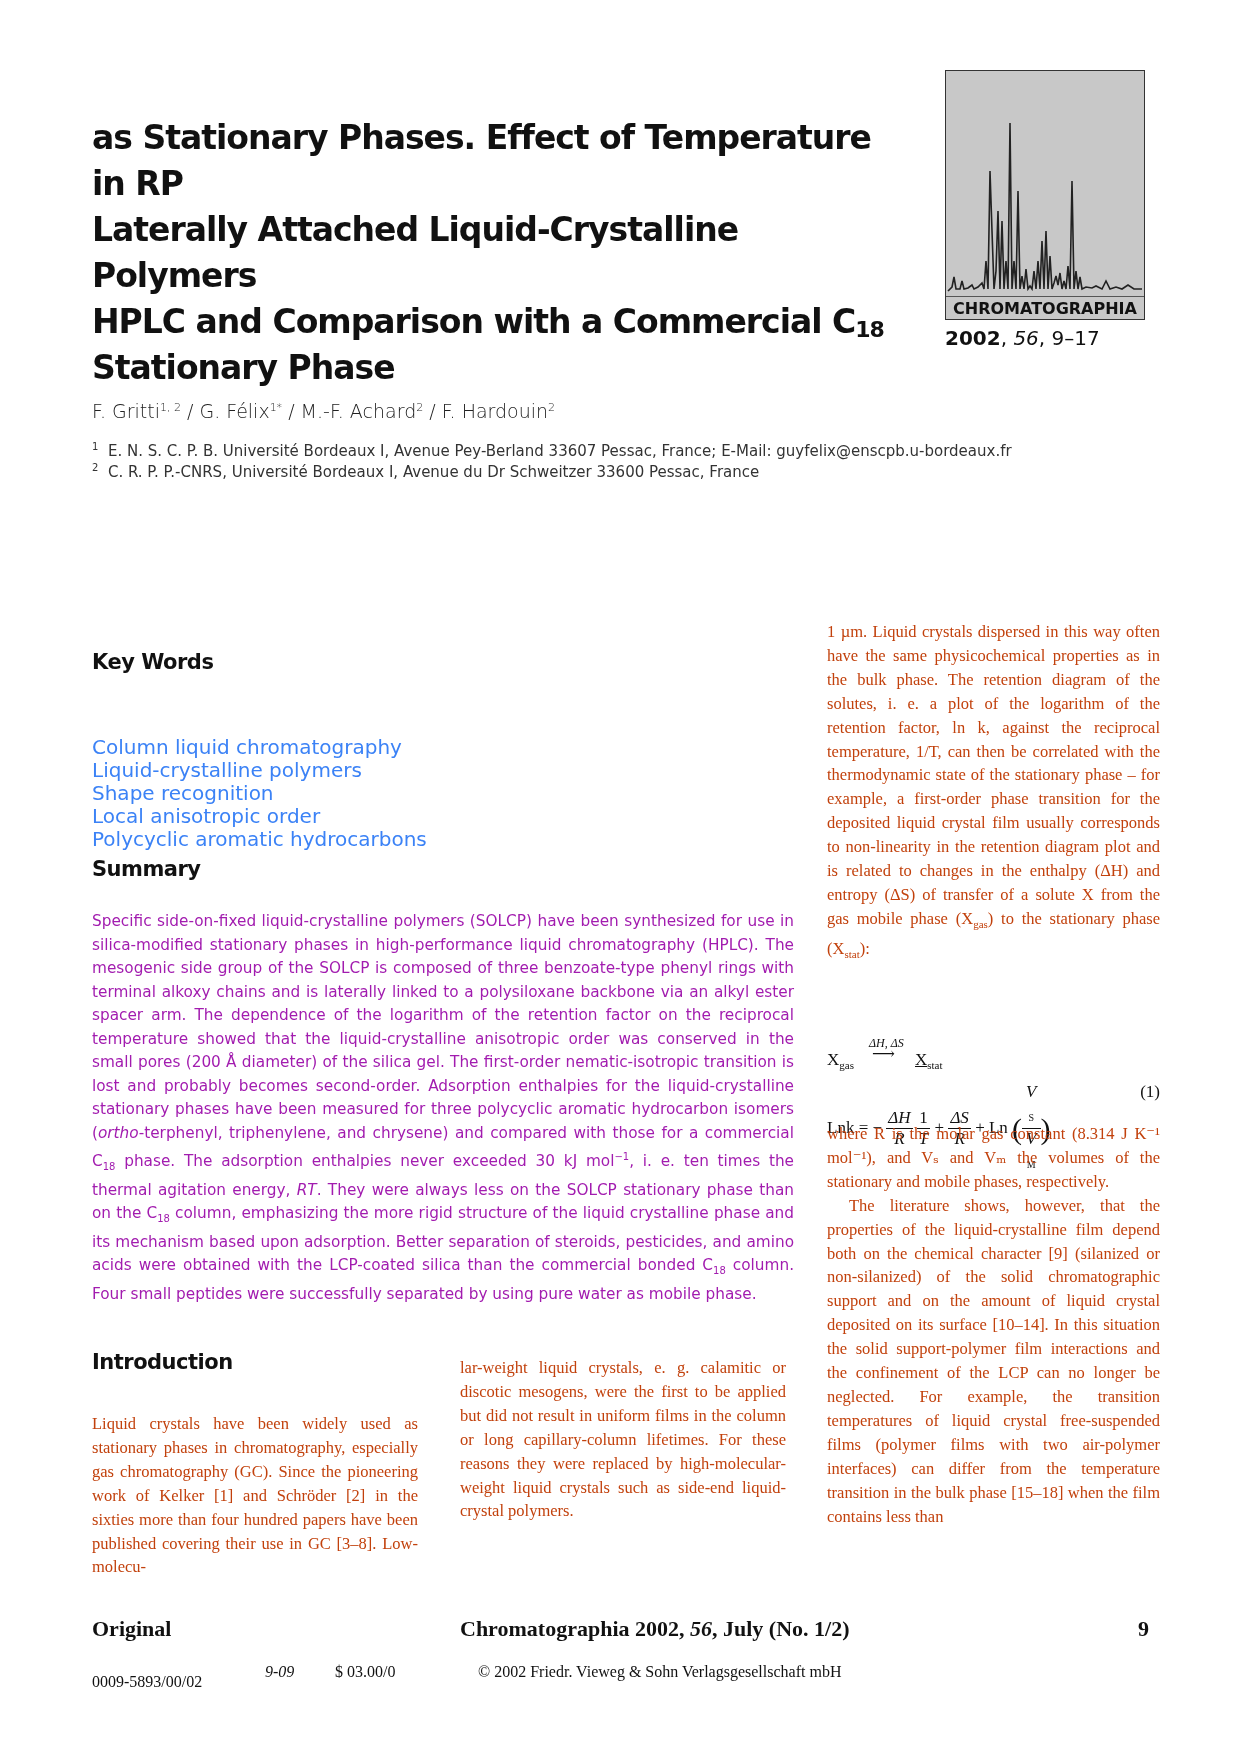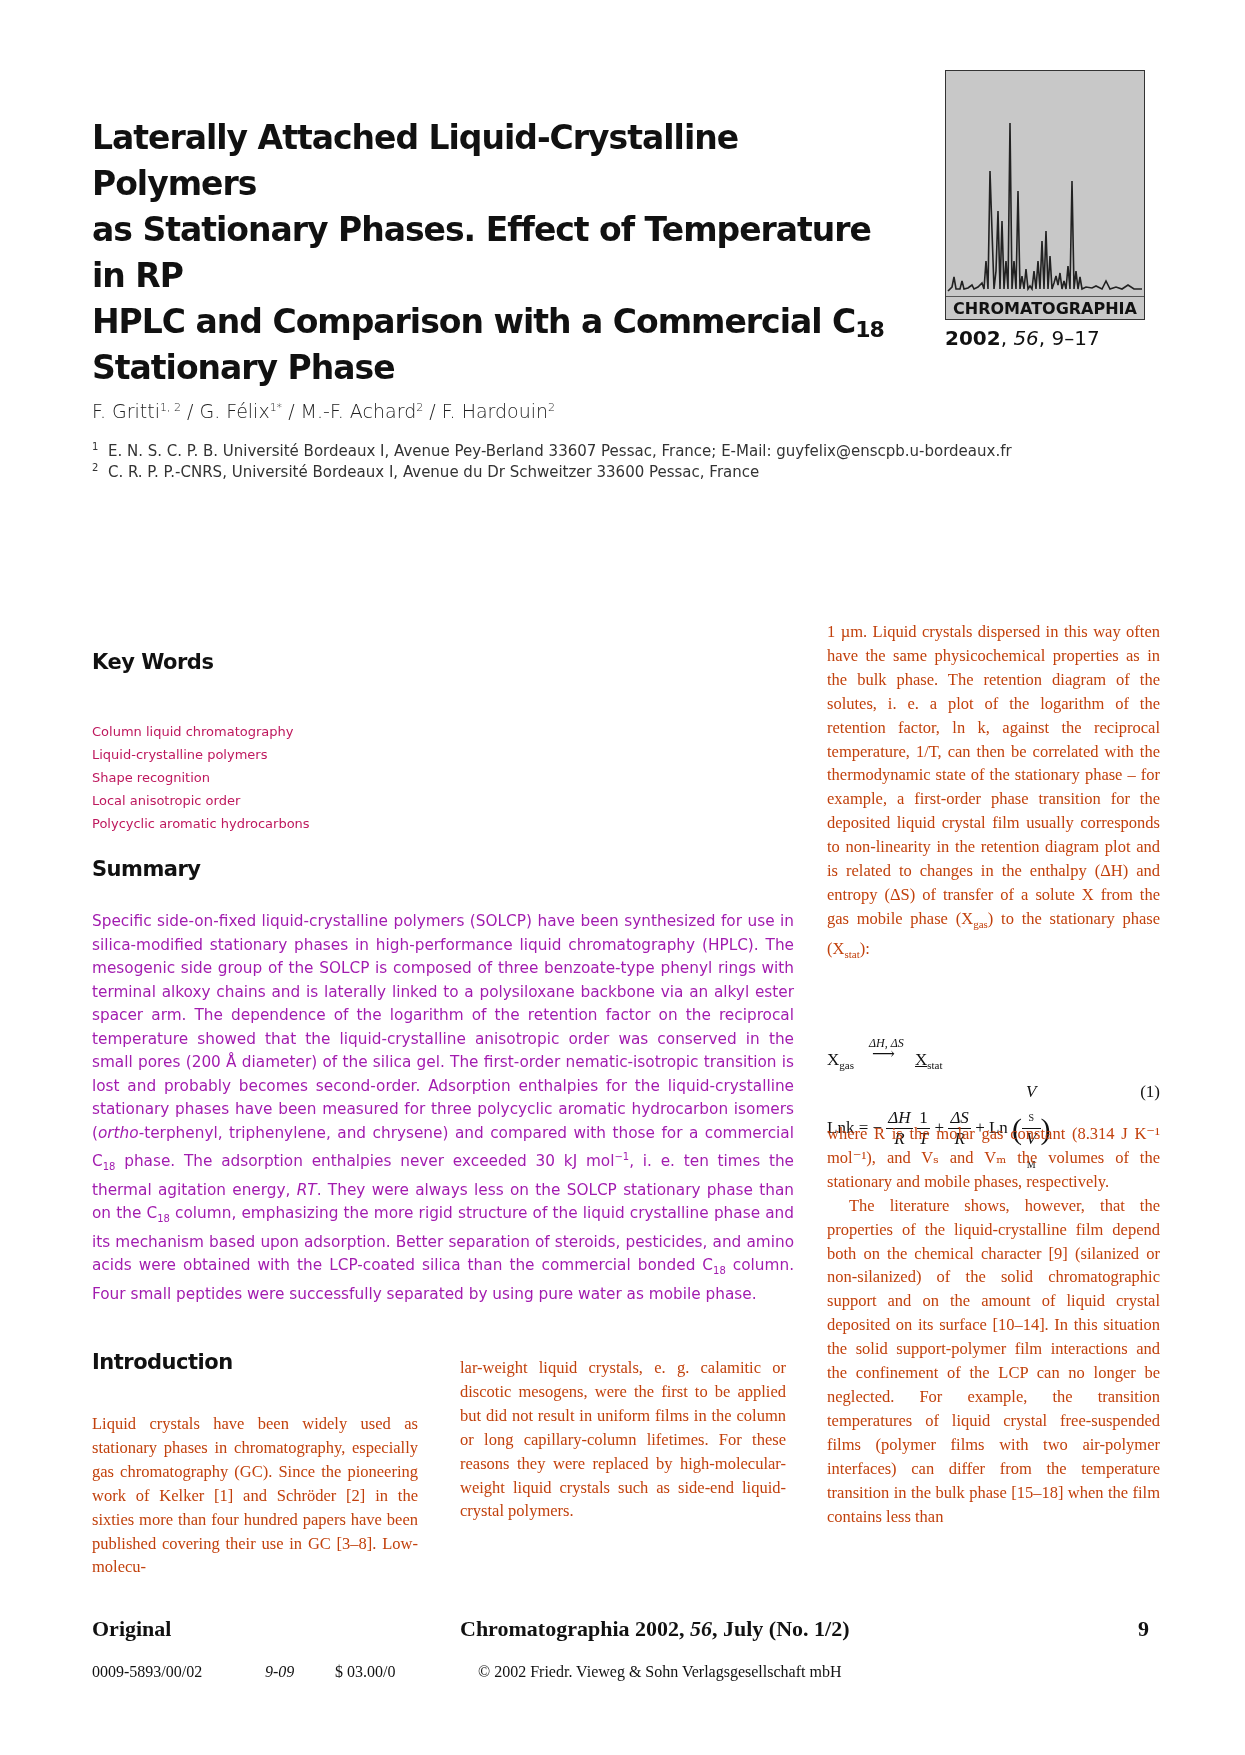--- a/index.html
+++ b/index.html
@@ -18,21 +18,21 @@
   #citation { left:945px; top:326px; font-size:20px; }
   #citation b { font-weight:bold; }
   #citation i { font-style:italic; }
 
   #authors { left:92px; top:400px; font-size:19px; font-weight:300; color:#222; }
   #authors sup { font-size:11px; }
   .affil { left:92px; font-size:15px; color:#333; }
   .affil sup { font-size:10px; }
 
   h2.head { position:absolute; margin:0; font-size:21px; font-weight:bold; letter-spacing:-0.5px; }
-  #kw-list { left:92px; top:720px; font-size:13px; line-height:23px; color:#be185d; }
+  #kw-list { left:92px; top:736px; font-size:20px; line-height:23px; color:#3b82f6; }
   #summary-text { left:92px; top:910px; width:702px; font-size:15.3px; line-height:23.5px; text-align:justify; color:#a21caf; }
   #summary-text sub { font-size:10px; }
   #summary-text sup { font-size:10px; }
 
   .col { position:absolute; font-size:16.5px; line-height:23.9px; text-align:justify; color:#c2410c; }
   .col p { margin:0; }
   .col .indent { text-indent:22px; }
   .col sub { font-size:11px; }
 
   #eq-block { left:827px; top:1038px; width:333px; font-size:17px; }
@@ -40,22 +40,22 @@
   .frac span { display:block; line-height:20px; padding:0 2px; }
   .frac .num { border-bottom:1px solid #111; }
 
   #footer1 { top:1616px; font-size:22px;font-weight:bold; }
   #footer2 { top:1663px; font-size:16px; }
 </style>
 </head>
 <body>
 
 <div id="title" class="abs sans">
+  <div>as Stationary Phases. Effect of Temperature in RP</div>
   <div>Laterally Attached Liquid-Crystalline Polymers</div>
-  <div>as Stationary Phases. Effect of Temperature in RP</div>
   <div><span>HPLC and Comparison with a Commercial C</span><sub>18</sub></div>
   <div>Stationary Phase</div>
 </div>
 
 <div id="logo" class="abs">
   <div id="logo-box">
     <svg width="198" height="226" viewBox="0 0 198 226" style="position:absolute;left:0;top:0">
       <polyline fill="none" stroke="#222" stroke-width="1.6" points="2,220 6,216 8,206 10,218 14,218 16,210 18,218 22,217 26,214 28,218 32,216 36,212 38,218
                 40,190 42,218 44,100 46,160 48,218 50,200 52,140 54,218 56,150 58,218 60,190 62,218
                 64,52 66,218 68,190 70,218 72,120 74,218 76,205 78,218 80,198 82,218 84,215 86,218
@@ -127,16 +127,16 @@
   <p>where R is the molar gas constant (8.314 J K⁻¹ mol⁻¹), and Vₛ and Vₘ the volumes of the stationary and mobile phases, respectively.</p>
   <p class="indent">The literature shows, however, that the properties of the liquid-crystalline film depend both on the chemical character [9] (silanized or non-silanized) of the solid chromatographic support and on the amount of liquid crystal deposited on its surface [10–14]. In this situation the solid support-polymer film interactions and the confinement of the LCP can no longer be neglected. For example, the transition temperatures of liquid crystal free-suspended films (polymer films with two air-polymer interfaces) can differ from the temperature transition in the bulk phase [15–18] when the film contains less than</p>
 </div>
 
 <div id="footer1" class="abs serif" style="left:92px;">Original</div>
 <div id="footer1" class="abs serif" style="left:460px;">
   <span>Chromatographia</span> <b>2002</b>, <i>56</i><span>, July (No. 1/2)</span>
 </div>
 <div id="footer1" class="abs serif" style="left:1138px;">9</div>
 
-<div id="footer2" class="abs serif" style="left:92px;">0009-5893/00/02</div>
+<div id="footer2" class="abs serif" style="left:92px;margin-top:10px;">0009-5893/00/02</div>
 <div id="footer2" class="abs serif" style="left:265px;font-style:italic;">9-09</div>
 <div id="footer2" class="abs serif" style="left:335px;">$ 03.00/0</div>
 <div id="footer2" class="abs serif" style="left:478px;">© 2002 Friedr. Vieweg &amp; Sohn Verlagsgesellschaft mbH</div>
 
 </body></html>

